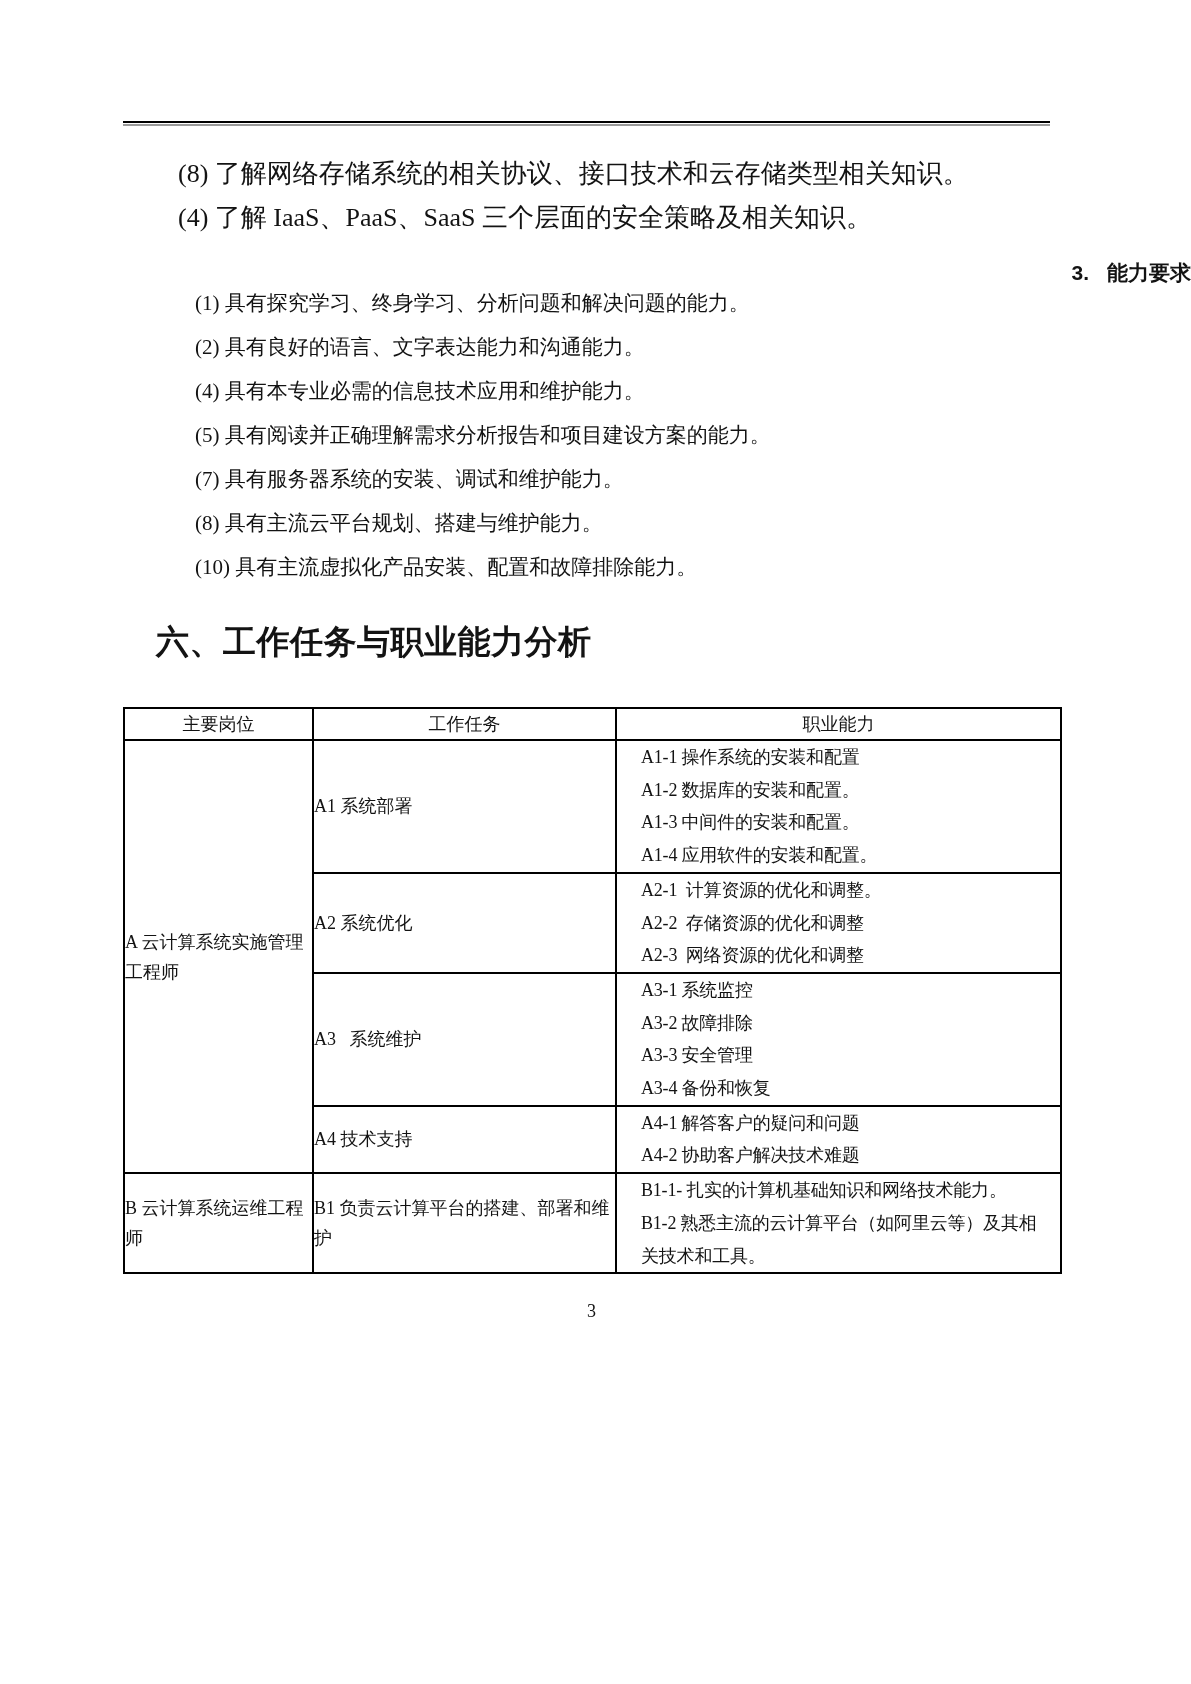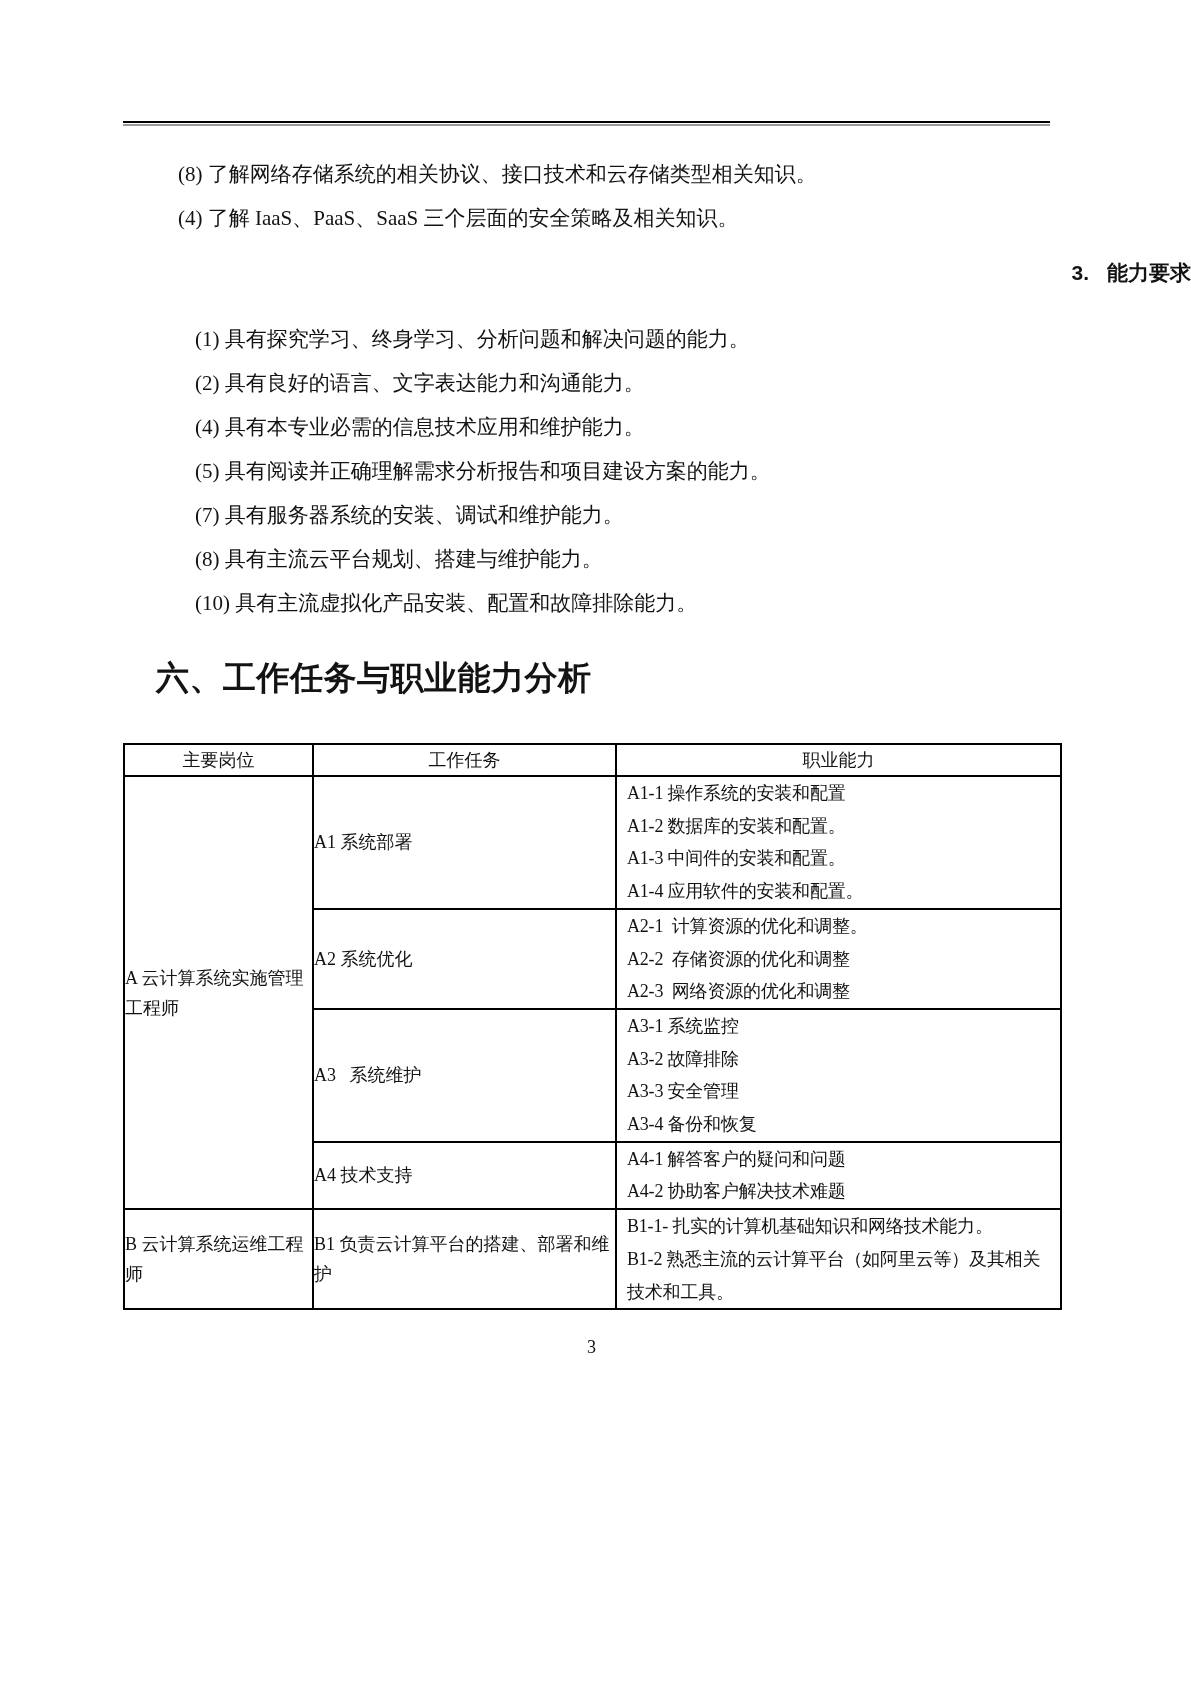--- a/index.html
+++ b/index.html
@@ -11,36 +11,36 @@
     color:#131313;
     font-family:"Liberation Serif","DejaVu Serif",serif;
   }
   .rule{
     margin:121px 0 0 123px;
     width:927px;height:2px;background:#000;
     box-shadow:0 3px 0 0 #9a9a9a;
   }
   .intro p{
     margin:0 0 14px 178px;
-    font-size:21px;line-height:30px;
+    font-size:26px;line-height:30px;
     white-space:pre-wrap;
   }
   .intro p:first-child{margin-top:36px;}
   .sec3{
     margin:25px 0 0 162px;
     font-family:"Liberation Sans","DejaVu Sans",sans-serif;
     font-weight:bold;font-size:21px;line-height:30px;text-align:right;
   }
   .sec3 .sec3-title{margin-left:18px;}
   .abilities p{
     margin:0 0 14px 195px;
     font-size:21px;line-height:30px;
     white-space:pre-wrap;
   }
-  .abilities{margin-top:36px;}
+  .abilities{}
   .sec6{
     margin:44px 0 0 156px;
     font-family:Liberation Mono, monospace;
     font-weight:bold;font-size:33px;line-height:38px;
     letter-spacing:0.5px;
   }
   table.tasks{
     margin:43px 0 0 123px;
     width:937px;
     border-collapse:collapse;
@@ -68,21 +68,21 @@
     margin-left:12px;
   }
   td.task{
     padding:0 6px 0 7px;
     line-height:30px;
     white-space:pre-wrap;
   }
   td.abil{padding:0;}
   .abline{
     line-height:32.7px;
-    padding:0 6px 0 10px;
+    padding:0 6px 0 24px;
     white-space:pre-wrap;
     letter-spacing:-0.2px;
   }
   .pagenum{
     margin-top:22px;
     width:937px;margin-left:123px;
     text-align:center;
     font-size:18px;line-height:30px;
   }
 </style>

